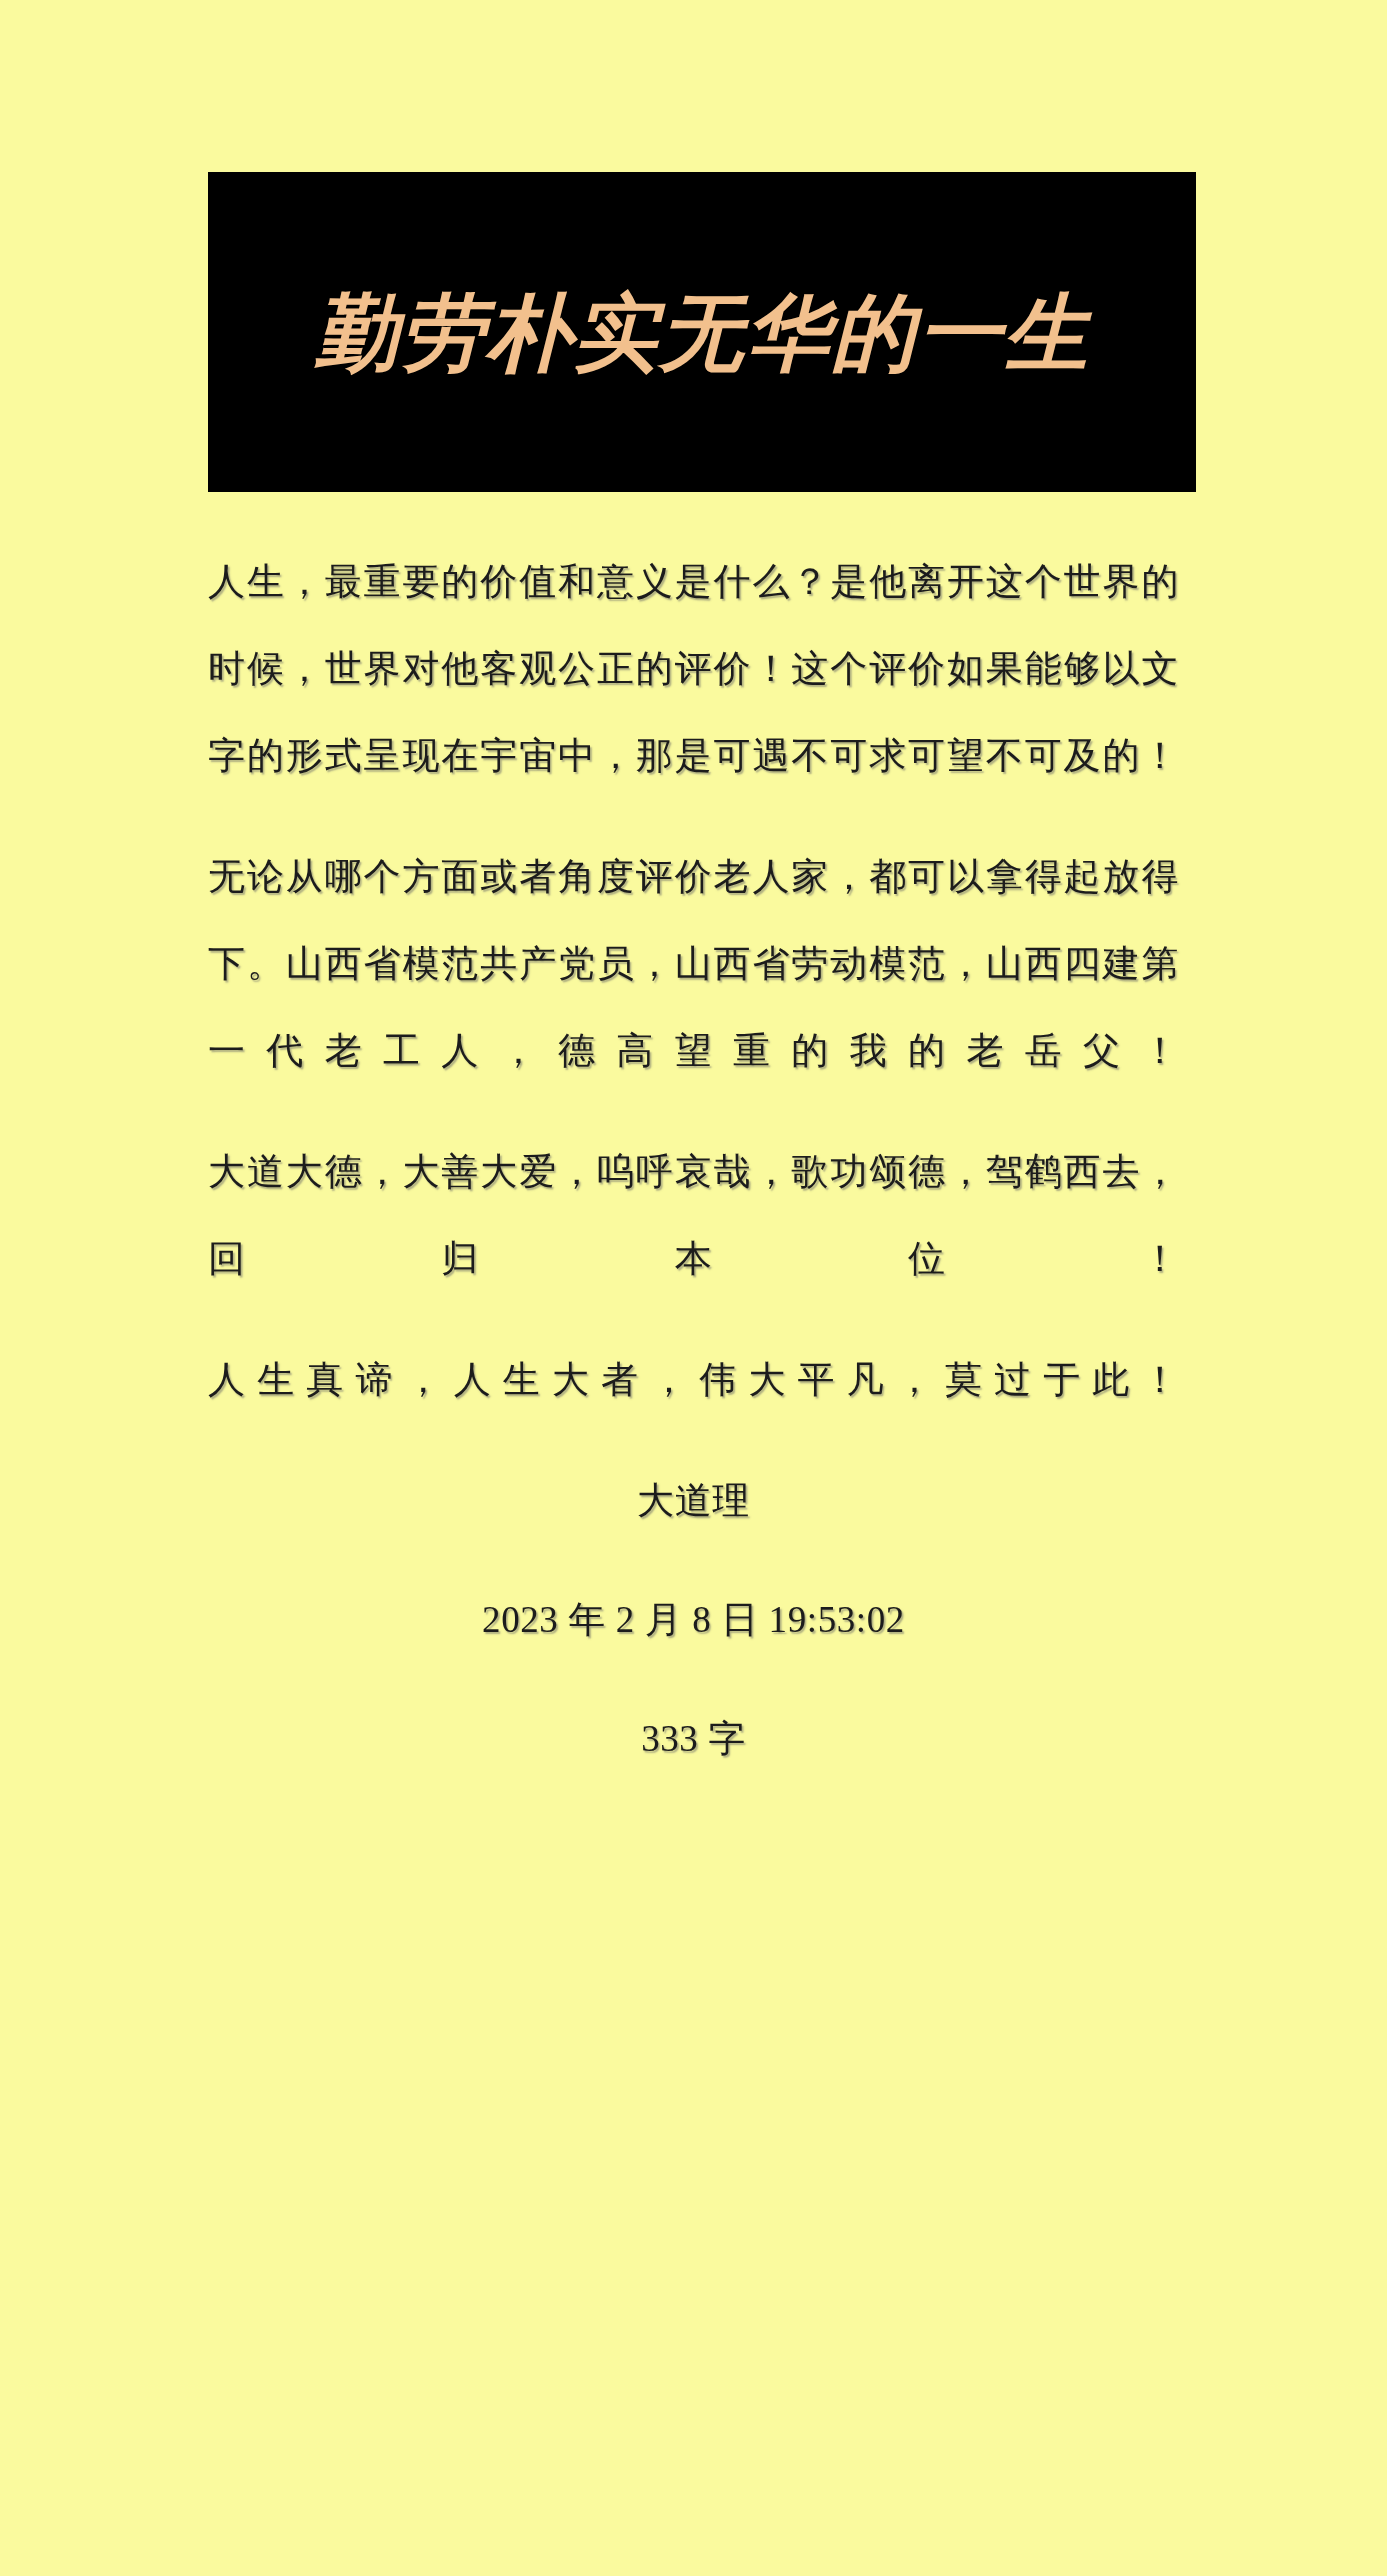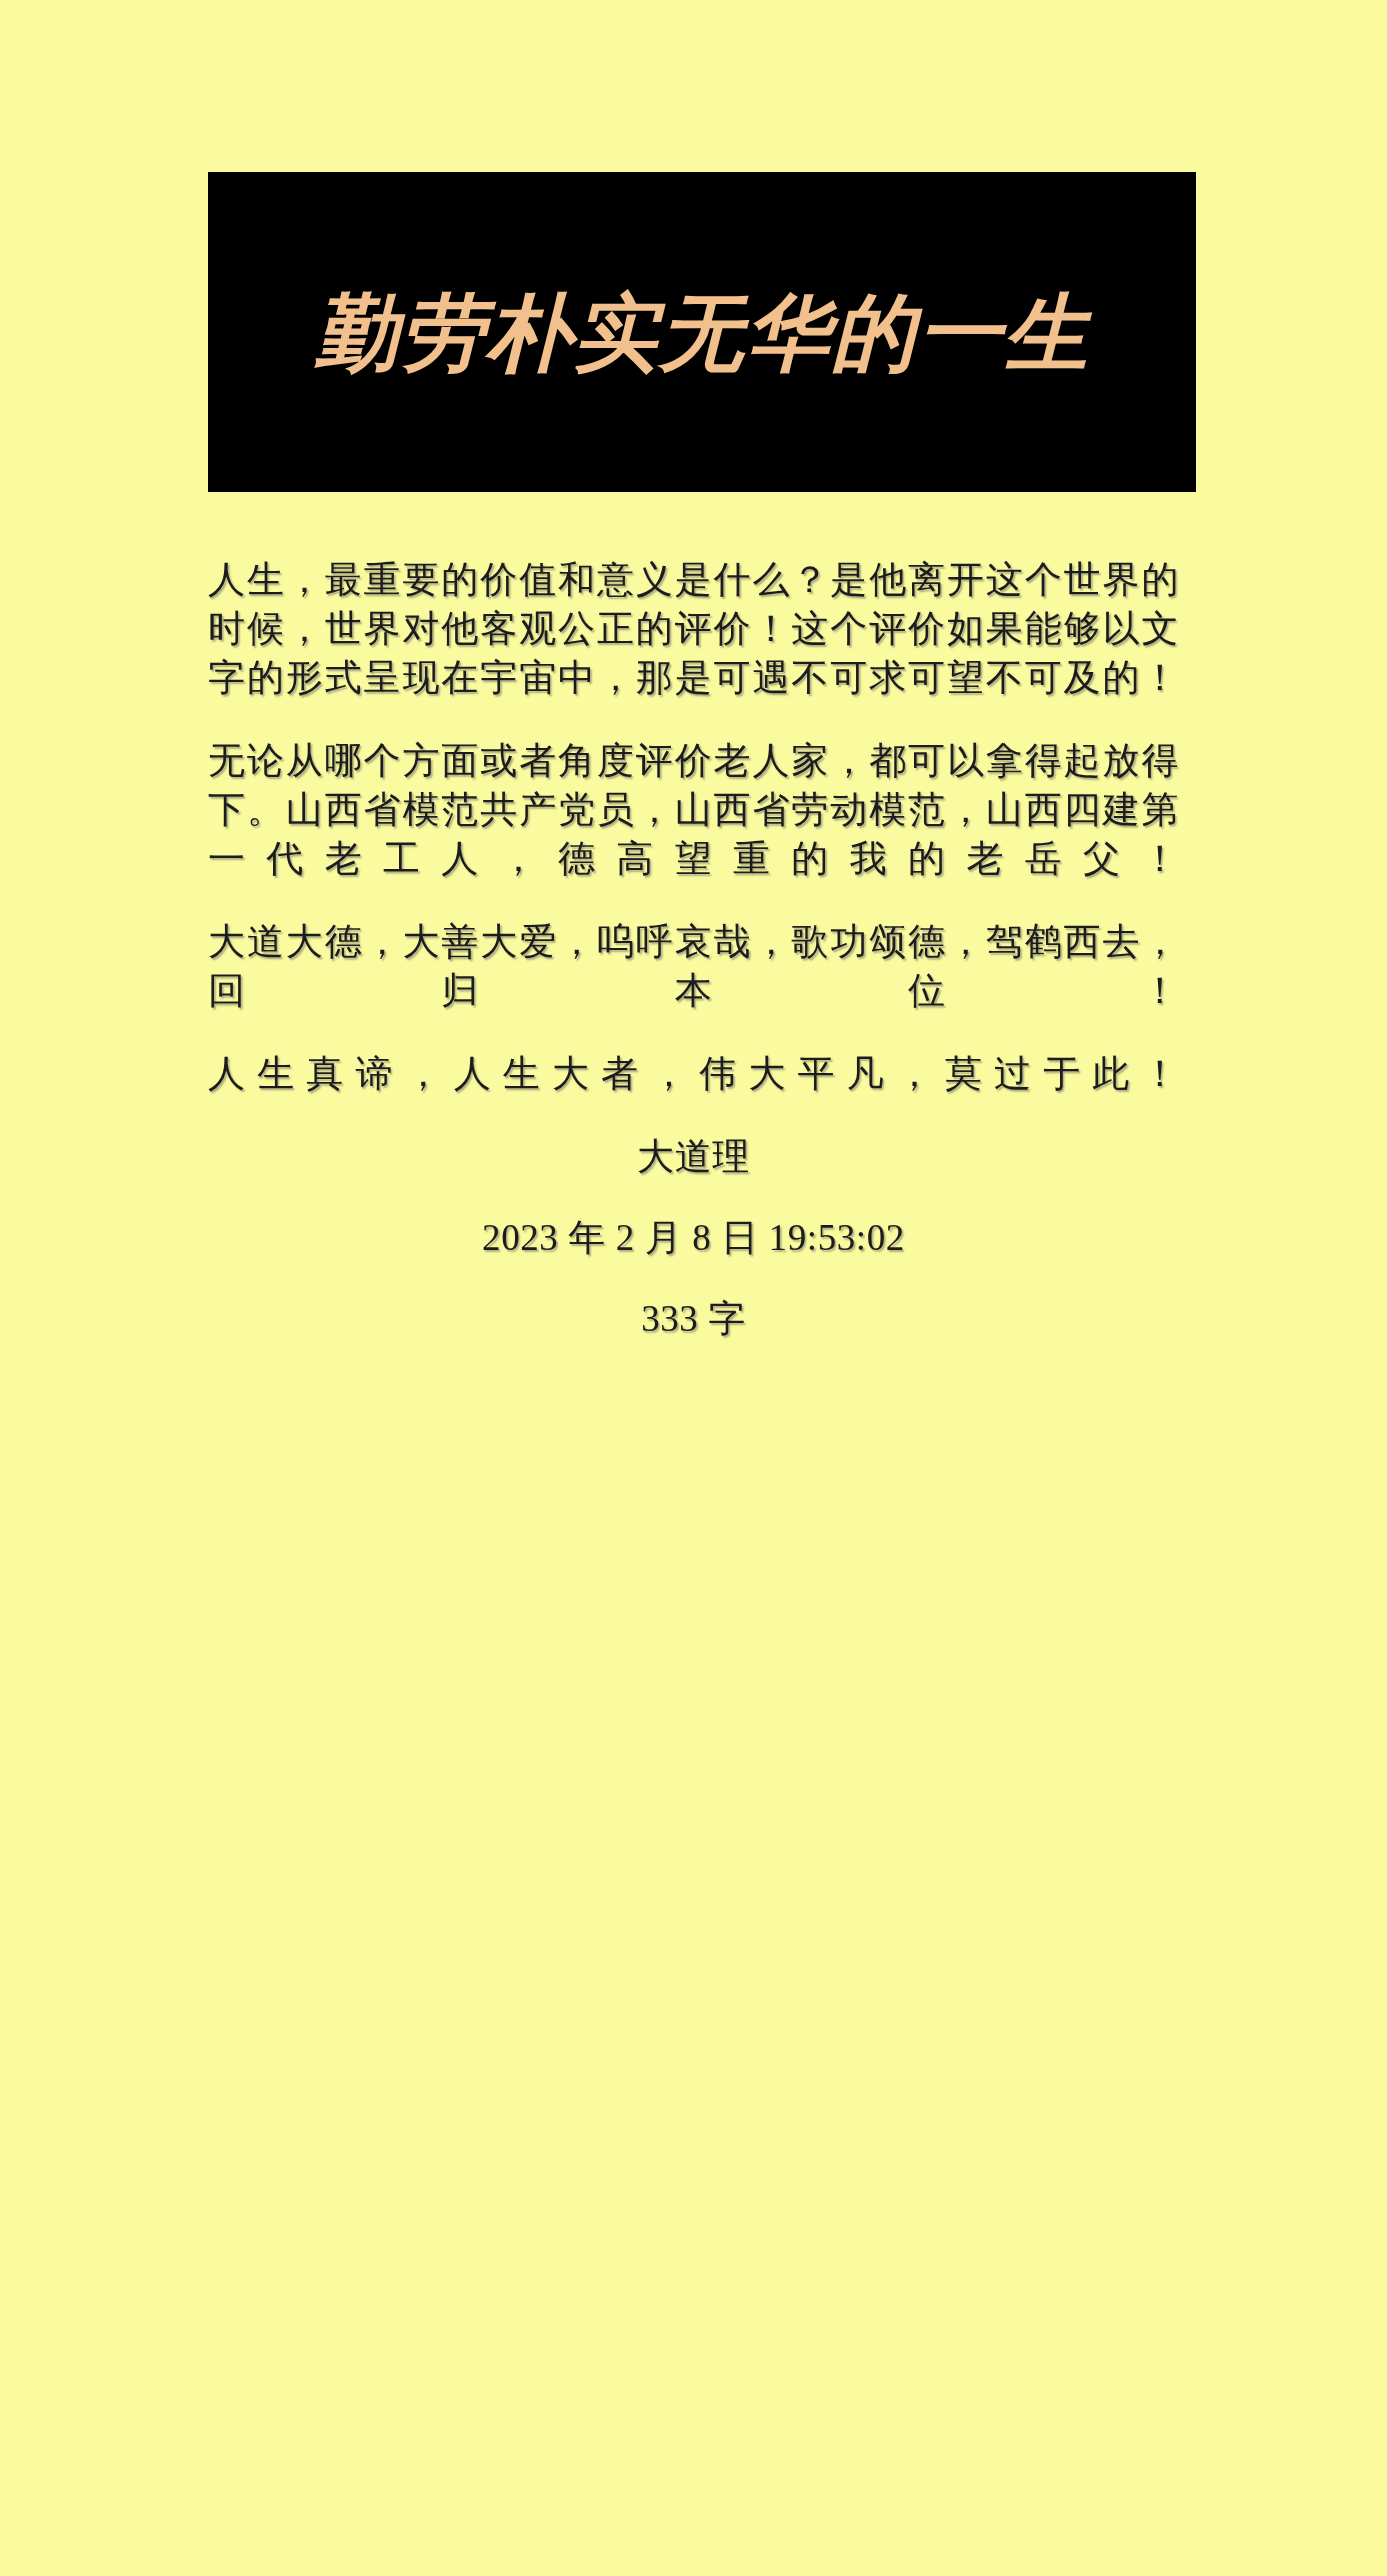--- a/index.html
+++ b/index.html
@@ -14,21 +14,21 @@
     box-sizing: border-box;
     padding: 172px 208px 112px 208px;
     background: #FAFA9E;
     font-family: "Liberation Sans", sans-serif;
     color: #1C1C1C;
     overflow: hidden;
   }
   .banner {
     width: 988px;
     height: 320px;
-    margin: 0 auto 63px auto;
+    margin: 0 auto 46px auto;
     background: #000000;
     display: flex;
     flex-direction: column;
     justify-content: center;
     align-items: center;
   }
   .banner-line {
     font-family: "DejaVu Serif", "Liberation Serif", serif;
     font-style: italic;
     font-weight: 700;
@@ -43,21 +43,21 @@
     font-weight: 700;
     line-height: 1.55;
     letter-spacing: 1.1px;
     text-align: center;
     margin: 0 0 48px 0;
     text-shadow: 2.2px 2.8px 2.2px rgba(90,90,90,0.55);
     white-space: nowrap;
   }
   .para {
     font-size: 37px;
-    line-height: 49px;
+    line-height: 87px;
     letter-spacing: 0.6px;
     text-align: justify;
     text-align-last: justify;
     margin: 0 0 34px 0;
     text-shadow: 1.7px 2.2px 1.7px rgba(100,100,100,0.5);
   }
   .para.center {
     text-align: right;
     text-align-last: center;
     margin: 0 0 32px 0;

